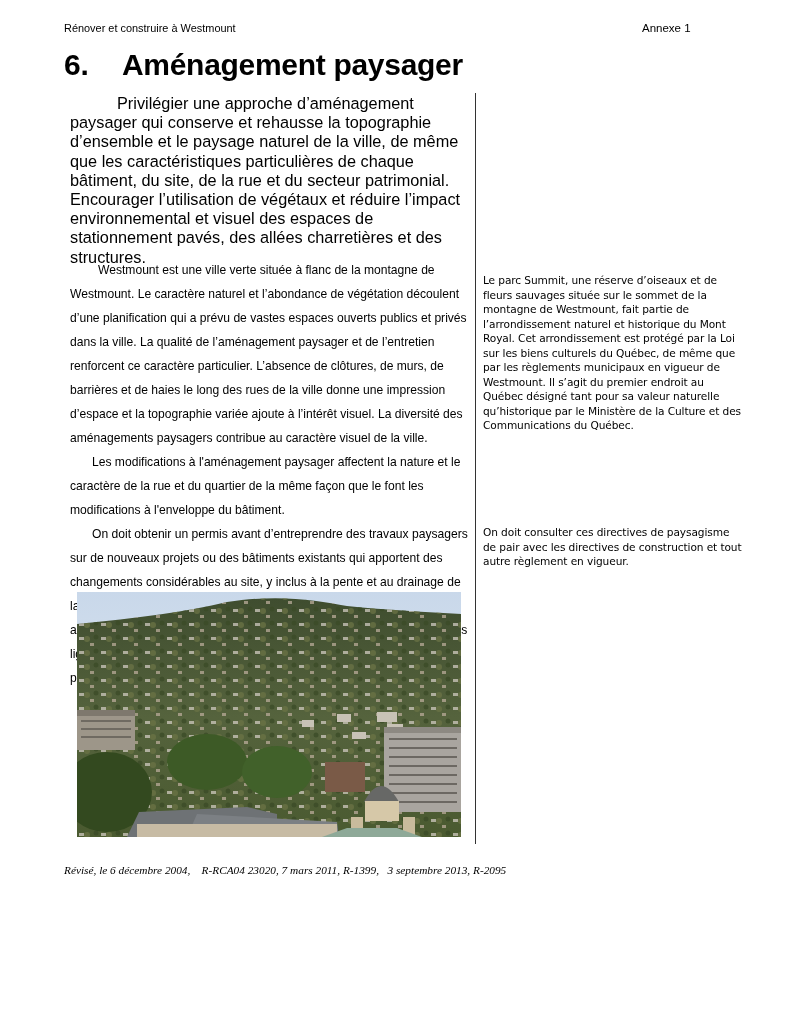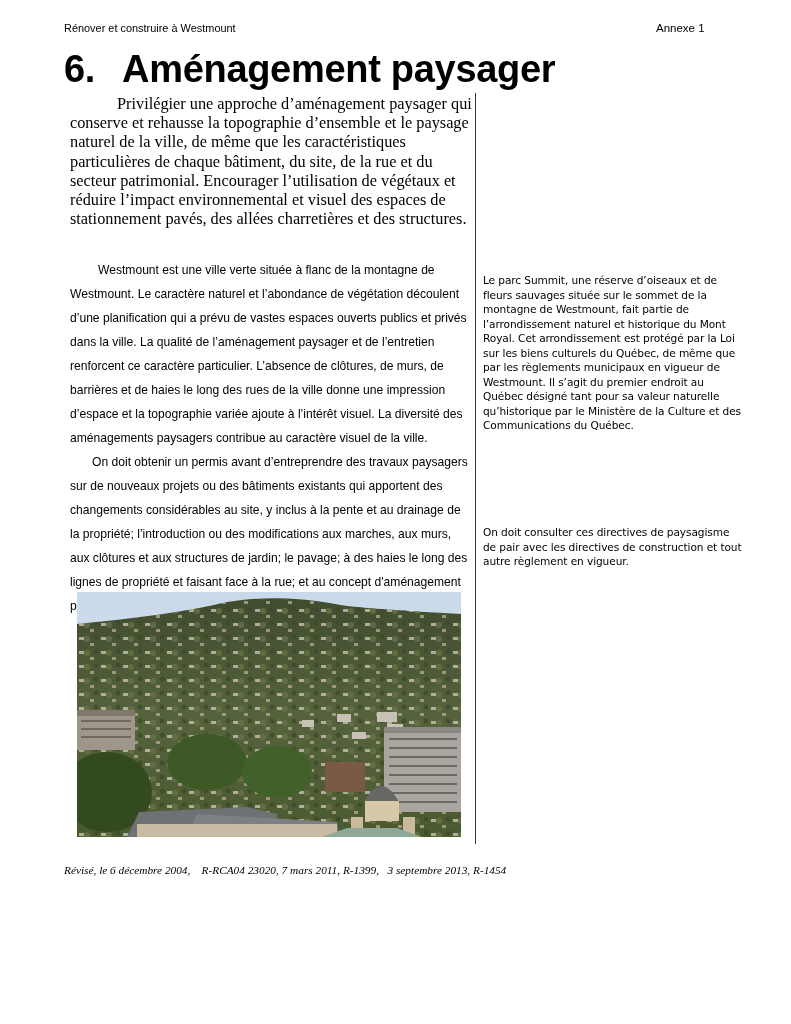--- a/index.html
+++ b/index.html
@@ -5,36 +5,36 @@
     html, body { margin: 0; padding: 0; background: #ffffff; }
     body {
       width: 791px; height: 1024px; position: relative; overflow: hidden;
       font-family: "Liberation Sans", sans-serif; color: #000;
     }
     .header-left {
       position: absolute; left: 64px; top: 22px; font-size: 11.5px;
       font-family: "Liberation Sans", sans-serif; transform: scaleX(0.95); transform-origin: left;
     }
     .header-right {
-      position: absolute; left: 656px; top: 22px; font-size: 11.5px;
+      position: absolute; left: 642px; top: 22px; font-size: 11.5px;
       font-family: "Liberation Sans", sans-serif;
     }
     .page-title {
       position: absolute; left: 64px; top: 48px; margin: 0;
-      font-size: 38px; font-weight: bold; letter-spacing: -0.3px;
+      font-size: 30px; font-weight: bold; letter-spacing: -0.3px;
       font-family: "Liberation Sans", sans-serif; white-space: nowrap;
     }
     .page-title .num { display: inline-block; width: 58px; }
     .divider {
       position: absolute; left: 475px; top: 93px; width: 1px; height: 751px; background: #333;
     }
     .intro {
       position: absolute; left: 70px; top: 94px; width: 405px; margin: 0;
       font-size: 16.3px; line-height: 19.2px; text-indent: 47px;
-      font-family: Liberation Serif, serif;
+      font-family: Liberation Sans, sans-serif;
     }
     .body-text {
       position: absolute; left: 70px; top: 258px; width: 400px;
       font-size: 12.1px; line-height: 24px; font-family: "Liberation Sans", sans-serif;
     }
     .body-text p { margin: 0; text-indent: 22px; }
     .body-text p.first { text-indent: 28px; }
     .sidebar-note {
       position: absolute; left: 483px; width: 260px; margin: 0;
       font-size: 10.6px; line-height: 14.5px; font-family: "DejaVu Sans", sans-serif;
@@ -59,20 +59,21 @@
 <div class="header-right">Annexe 1</div>
 
 <h1 class="page-title"><span class="num">6.</span><span>Aménagement paysager</span></h1>
 
 <div class="divider"></div>
 
 <p class="intro">Privilégier une approche d’aménagement paysager qui conserve et rehausse la topographie d’ensemble et le paysage naturel de la ville, de même que les caractéristiques particulières de chaque bâtiment, du site, de la rue et du secteur patrimonial. Encourager l’utilisation de végétaux et réduire l’impact environnemental et visuel des espaces de stationnement pavés, des allées charretières et des structures.</p>
 
 <div class="body-text">
   <p class="first">Westmount est une ville verte située à flanc de la montagne de Westmount. Le caractère naturel et l’abondance de végétation découlent d’une planification qui a prévu de vastes espaces ouverts publics et privés dans la ville. La qualité de l’aménagement paysager et de l’entretien renforcent ce caractère particulier. L’absence de clôtures, de murs, de barrières et de haies le long des rues de la ville donne une impression d’espace et la topographie variée ajoute à l’intérêt visuel. La diversité des aménagements paysagers contribue au caractère visuel de la ville.</p>
+  <p>Les modifications à l'aménagement paysager affectent la nature et le caractère de la rue et du quartier de la même façon que le font les modifications à l'enveloppe du bâtiment.</p>
   <p>On doit obtenir un permis avant d’entreprendre des travaux paysagers sur de nouveaux projets ou des bâtiments existants qui apportent des changements considérables au site, y inclus à la pente et au drainage de la propriété; l’introduction ou des modifications  aux marches, aux murs, aux clôtures et aux structures de jardin; le pavage; à des haies le long des lignes de propriété et faisant face à la rue; et au concept d'aménagement paysager de bâtiments importants (catégorie I et 1*).</p>
 </div>
 
 <p class="sidebar-note note-1">Le parc Summit, une réserve d’oiseaux et de fleurs sauvages située sur le sommet de la montagne  de Westmount, fait partie de l’arrondissement naturel et historique du Mont Royal.  Cet arrondissement est protégé par la Loi sur les biens culturels du Québec, de même que par les règlements municipaux en vigueur de Westmount.  Il s’agit du premier endroit au Québec désigné tant pour sa valeur naturelle qu’historique par le Ministère de la Culture et des Communications du Québec.</p>
 <p class="sidebar-note note-2">On doit consulter ces directives de paysagisme de pair avec les directives de construction et tout autre règlement en vigueur.</p>
 
 <div class="photo">
   <svg width="384" height="245" viewBox="0 0 384 245" xmlns="http://www.w3.org/2000/svg">
     <defs>
       <linearGradient id="sky" x1="0" y1="0" x2="0" y2="1">
@@ -129,13 +130,13 @@
     <polygon points="110,245 120,222 260,230 262,245" fill="#7c8084"></polygon>
     <rect x="60" y="232" width="200" height="13" fill="#c7bba4"></rect>
     <path d="M287 210 Q304 178 322 210 Z" fill="#676866"></path>
     <rect x="288" y="209" width="34" height="20" fill="#d6c8a8"></rect>
     <rect x="274" y="225" width="12" height="20" fill="#c9bb9c"></rect>
     <rect x="326" y="225" width="12" height="20" fill="#c9bb9c"></rect>
     <polygon points="245,245 270,236 320,236 345,245" fill="#8ea998"></polygon>
   </svg>
 </div>
 
-<div class="footer">Révisé, le 6 décembre 2004,    R-RCA04 23020, 7 mars 2011, R-1399,   3 septembre 2013, R-1454</div>
+<div class="footer">Révisé, le 6 décembre 2004,    R-RCA04 23020, 7 mars 2011, R-1399,   3 septembre 2013, R-2095</div>
 
 </body></html>

